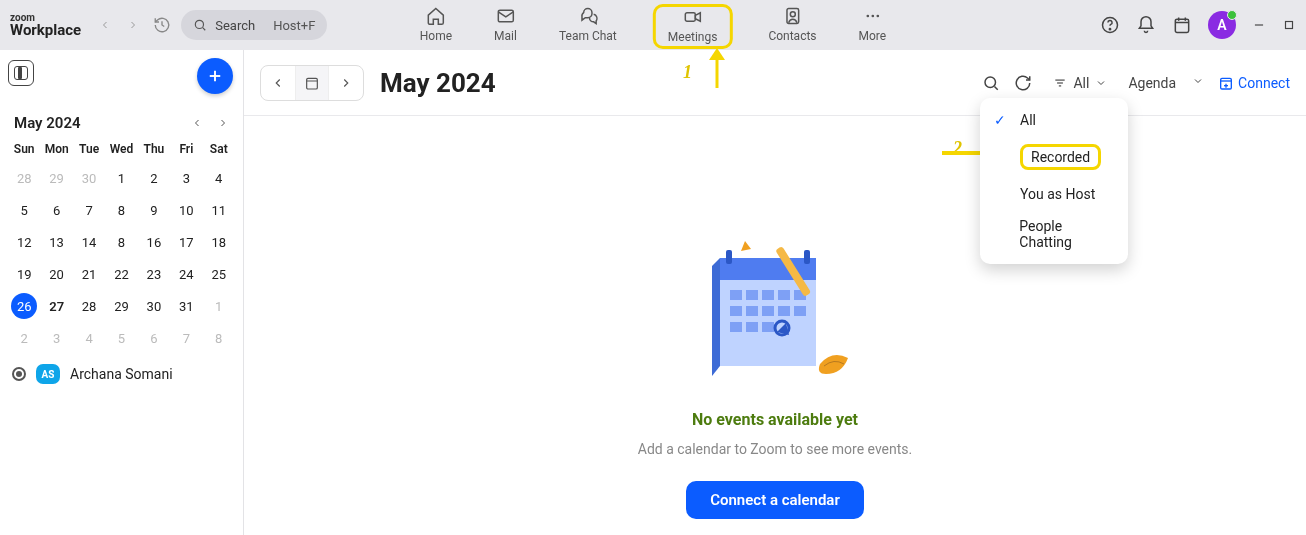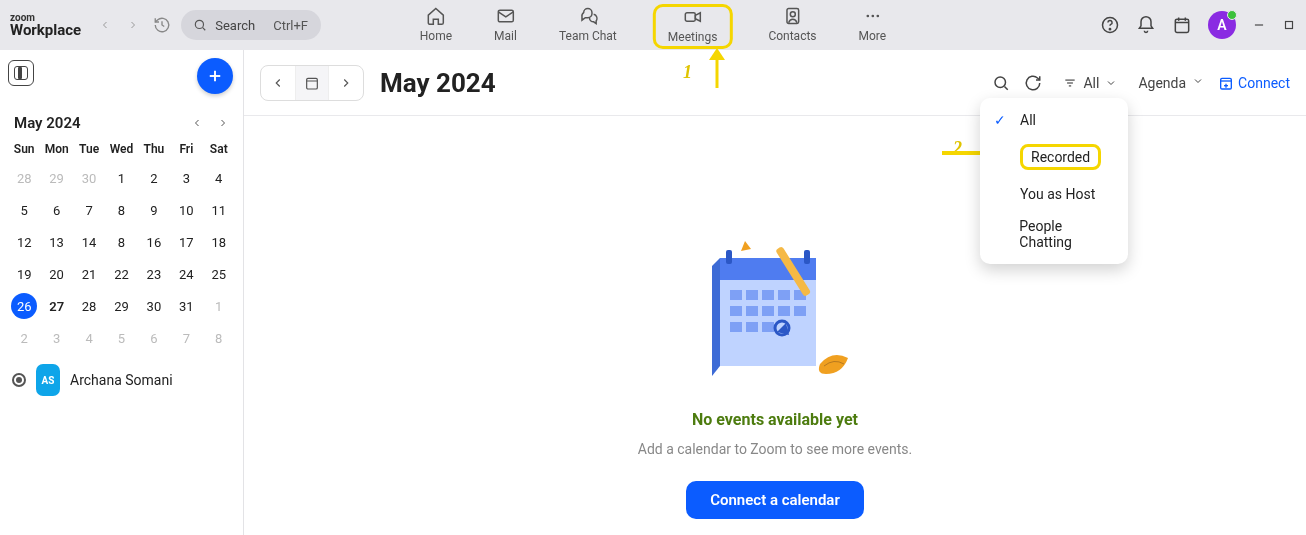--- a/index.html
+++ b/index.html
@@ -37,32 +37,32 @@
   .mini-grid { margin-top:10px;}
   .mini-row { display:grid; grid-template-columns: repeat(7, 1fr); text-align:center; }
   .mini-row.dow { font-size:12px; font-weight:600; color:#222; margin-bottom:6px;}
   .mini-cell { height:32px; display:flex; align-items:center; justify-content:center; font-size:13px; }
   .mini-cell.out { color:#bbb;}
   .mini-cell.today span { background:#0b5cff; color:#fff; width:26px; height:26px; border-radius:50%; display:flex; align-items:center; justify-content:center;}
   .mini-cell.bold { font-weight:600;}
   .cal-user { display:flex; align-items:center; gap:10px; margin-top:10px; padding: 0 4px;}
   .radio { width:14px; height:14px; border:2px solid #555; border-radius:50%; display:flex; align-items:center; justify-content:center;}
   .radio::after { content:""; width:6px; height:6px; border-radius:50%; background:#555;}
-  .badge { width:24px; height:32px; border-radius:7px; background:#0ea5e9; color:#fff; font-size:10px; font-weight:700; display:flex; align-items:center; justify-content:center;}
+  .badge { width:24px; height:20px; border-radius:7px; background:#0ea5e9; color:#fff; font-size:10px; font-weight:700; display:flex; align-items:center; justify-content:center;}
 
   
   .main { flex:1; display:flex; flex-direction:column;}
   .toolbar { height:66px; border-bottom:1px solid #e9e9ec; display:flex; align-items:center; padding: 0 16px; gap:8px; position:relative;}
   .nav-group { display:flex; border:1px solid #ddd; border-radius:8px; overflow:hidden;}
   .nav-group .btn { width:34px; height:34px; display:flex; align-items:center; justify-content:center; color:#555;}
   .nav-group .btn.sep { border-left:1px solid #eee; border-right:1px solid #eee; background:#f5f5f7;}
   .title { font-size:26px; font-weight:700; margin-left:8px;}
   .toolbar-right { margin-left:auto; display:flex; align-items:center; gap:14px; color:#444;}
   .filter-pill { display:flex; align-items:center; gap:6px; border:1px solid transparent; padding:4px 6px; border-radius:6px; font-size:14px;}
-  .agenda-pill { display:flex; align-items:flex-start; gap:6px; font-size:14px; }
+  .agenda-pill { display:flex; align-items:flex-start; gap:16px; font-size:14px; }
   .connect-link { color:#0b5cff; display:flex; align-items:center; gap:4px; font-size:14px;}
 
   .dropdown { position:absolute; top:48px; right:178px; width:148px; background:#fff; border-radius:10px; box-shadow:0 6px 16px rgba(0,0,0,.18); padding:6px 0; z-index:10;}
   .dropdown-item { display:flex; align-items:center; gap:10px; padding:8px 14px; font-size:14px; cursor:pointer;}
   .dropdown-item .check { width:16px; color:#0b5cff; visibility:hidden;}
   .dropdown-item.selected .check { visibility:visible;}
   .dropdown-item.recorded span.label { border:3px solid #f5d600; border-radius:8px; padding:2px 8px;}
 
   .empty { flex:1; display:flex; flex-direction:column; align-items:center; justify-content:flex-start; padding-top:120px; position:relative;}
   .empty-title { font-size:16px; color:#4d7c0f; margin-top:24px; font-weight:700;}
@@ -102,21 +102,21 @@
       </svg>
   </div>
   <div class="search-pill">
     <span class="mag">
       <svg width="14" height="14" viewBox="0 0 24 24" fill="none" stroke="currentColor" stroke-width="2">
           <circle cx="11" cy="11" r="7"></circle>
           <line x1="21" y1="21" x2="16.65" y2="16.65"></line>
         </svg>
     </span>
     <span class="text">Search</span>
-    <span class="shortcut">Ctrl+F</span>
+    <span class="shortcut">Host+F</span>
   </div>
 
   <div class="main-tabs">
     <div class="main-tab">
       <svg viewBox="0 0 24 24" fill="none" stroke="currentColor" stroke-width="1.8">
           <path d="M3 11l9-8 9 8v9a2 2 0 0 1-2 2h-4v-6h-6v6H5a2 2 0 0 1-2-2z"></path>
         </svg>
       <span>Home</span>
     </div>
     <div class="main-tab">

